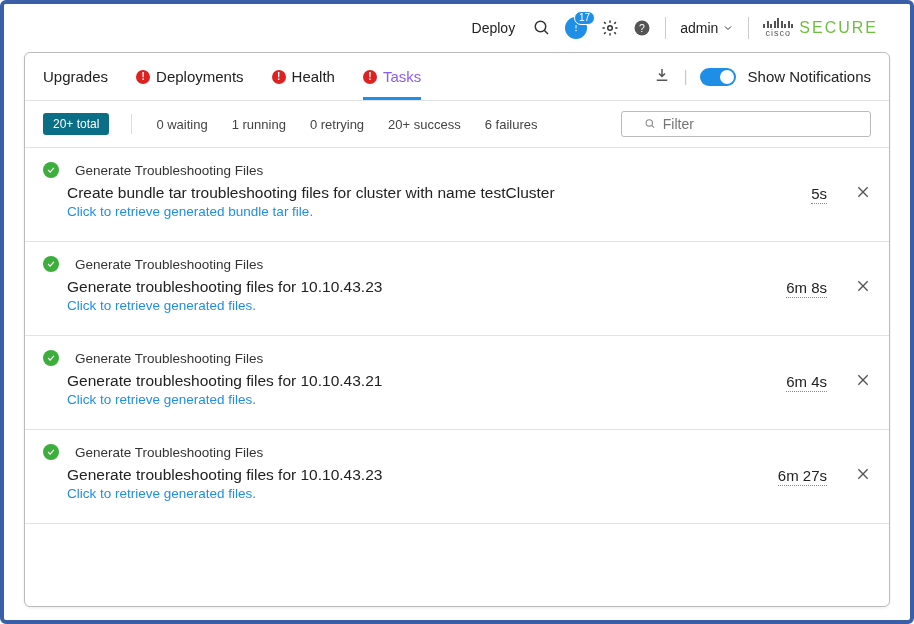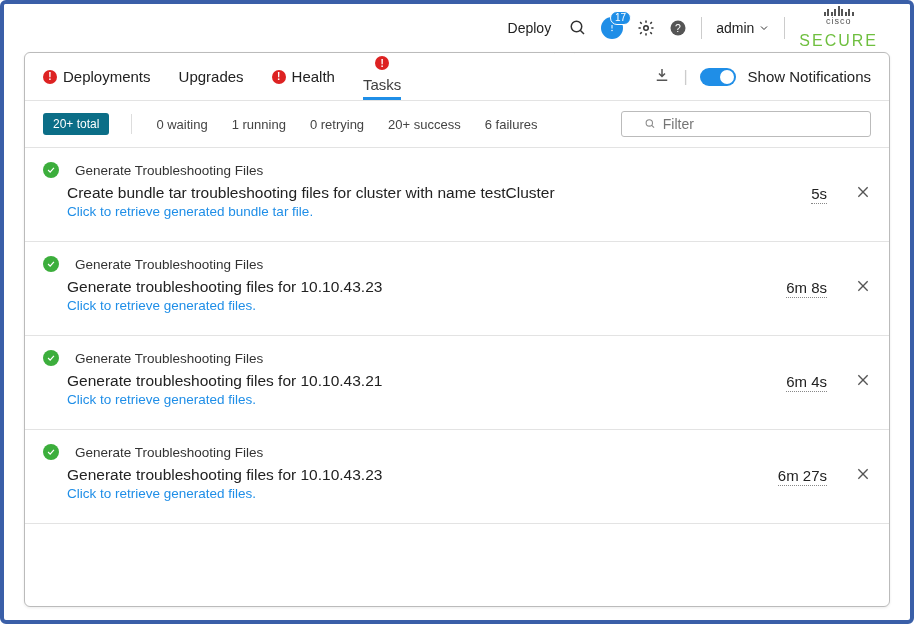--- a/index.html
+++ b/index.html
@@ -49,21 +49,21 @@
     padding:0 4px;
     border-radius:8px;
     border:1px solid #fff;
     line-height:12px;
   }
   .divider-v { width:1px; height:22px; background:#ccc; }
   .user-menu {
     display:flex; align-items:center; gap:4px;
     font-size:14px; color:#222; cursor:pointer;
   }
-  .brand { display:flex; align-items:center; gap:6px;flex-direction:column; }
+  .brand { display:flex; align-items:center; gap:6px; }
   .brand .cisco {
     font-size:9px; letter-spacing:1px; color:#555;
     display:flex; flex-direction:column; align-items:center; line-height:1;
   }
   .brand .bars {
     display:flex; gap:1.5px; height:10px; align-items:flex-end; margin-bottom:1px;
   }
   .brand .bars span { width:2px; background:#555; }
   .brand .secure {
     font-size:16px; font-weight:500; color:#6fbf3f; letter-spacing:2px;
@@ -98,21 +98,21 @@
     gap:28px;
   }
   .tab {
     display:flex; align-items:center; gap:6px;
     font-size:15px; color:#222;
     height:100%;
     cursor:pointer;
     border-bottom:3px solid transparent;
     padding-top:3px;
   }
-  .tab.active { color:#404040; border-bottom-color:#1f8ee7;flex-direction:column; }
+  .tab.active { color:#8b5cf6; border-bottom-color:#1f8ee7; }
   .tab .alert-dot {
     width:14px; height:14px; border-radius:50%;
     background:#d22; display:flex; align-items:center; justify-content:center;
   }
   .tab .alert-dot::after { content:"!"; color:#fff; font-size:10px; font-weight:bold; }
   .tabbar-right {
     margin-left:auto;
     display:flex; align-items:center; gap:12px;
   }
   .dl-icon { cursor:pointer; color:#555;}
@@ -235,25 +235,25 @@
       <span>cisco</span>
     </span>
     <span class="secure">SECURE</span>
   </span>
 </div>
 
 <div class="panel">
 
   <div class="tabbar">
     <div class="tab">
+      <span>Upgrades</span>
+    </div>
+    <div class="tab">
       <span class="alert-dot"></span>
       <span>Deployments</span>
-    </div>
-    <div class="tab">
-      <span>Upgrades</span>
     </div>
     <div class="tab">
       <span class="alert-dot"></span>
       <span>Health</span>
     </div>
     <div class="tab active">
       <span class="alert-dot"></span>
       <span>Tasks</span>
     </div>
     <div class="tabbar-right">

